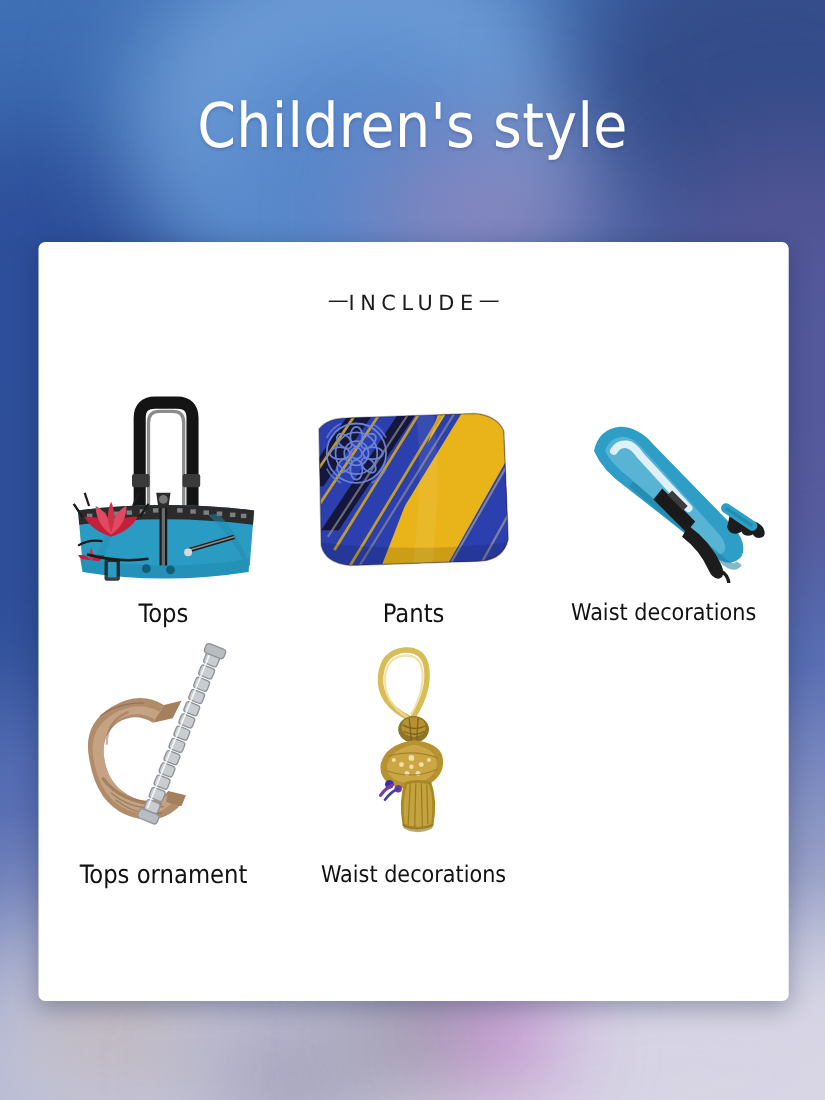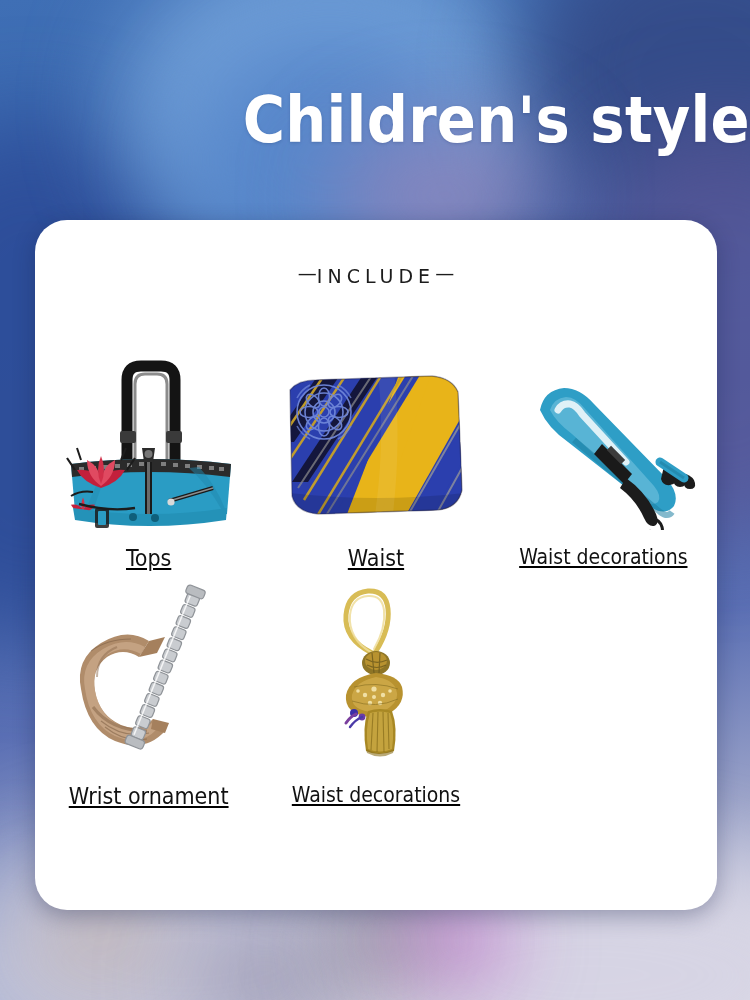--- a/index.html
+++ b/index.html
@@ -95,41 +95,41 @@
     left: -80px; top: 880px;
     width: 200px; height: 180px;
     background: rgba(120,150,205,0.6);
   }
 
   
   .title {
     position: absolute;
     left: 0; right: 0;
     top: 88px;
-    text-align: right;
+    text-align: center;
     color: #ffffff;
-    font-size: 64px;
+    font-size: 56px;
     line-height: 1;
-    font-weight: 700;
+    font-weight: 400;
     letter-spacing: 0.3px;
     font-family: "DejaVu Sans", sans-serif;
     font-stretch: condensed;
     text-shadow: 0 1px 3px rgba(30,50,100,0.25);
     white-space: nowrap;
   }
 
   
   .card {
     position: absolute;
     left: 35px;
     top: 220px;
     width: 682px;
     height: 690px;
     background: #ffffff;
-    border-radius: 32px;
+    border-radius: 6px;
     box-shadow: 0 6px 22px rgba(20,30,70,0.33);
     overflow: hidden;
   }
 
   .include {
     position: absolute;
     top: 42px;
     left: 0; right: 0;
     text-align: center;
     color: #1c1c1c;
@@ -146,21 +146,20 @@
 
   .grid {
     position: absolute;
     top: 108px;
     left: 0;
     width: 682px;
   }
   .row {
     display: flex;
     width: 682px;
-    text-decoration: underline;
   }
   .cell {
     width: 227.33px;
     position: relative;
   }
   .thumb {
     height: 215px;
     position: relative;
   }
   .caption {
@@ -340,21 +339,21 @@
                     <path d="M-14 27 A30 30 0 0 1 -27 14"></path>
                   </g>
                 </g>
 
                 <path d="M0 120 Q95 132 190 120 L190 150 L0 150 Z" fill="#000" opacity="0.12"></path>
                 <path d="M96 0 Q104 70 92 150 L110 150 Q120 70 112 0 Z" fill="#ffffff" opacity="0.07"></path>
               </g>
               <path d="M8 18 Q16 8 34 8 L150 4 Q170 6 176 20 L180 118 Q176 136 156 138 L36 142 Q14 140 10 124 Z" fill="none" stroke="#1a1a38" stroke-width="1.4" opacity="0.35"></path>
             </svg>
           </div>
-          <div class="caption">Waist</div>
+          <div class="caption">Pants</div>
         </div>
 
         <div class="cell">
           <div class="thumb">
             <svg class="sv" style="left:24px; top:42px;" width="195" height="160" viewBox="0 0 195 160">
 
               <path d="M26 40 Q30 20 50 18 Q66 18 80 34 L152 108 Q166 124 160 136 Q152 146 138 138 L54 72 Q34 58 26 40 Z" fill="#2e9ec6"></path>
 
               <path d="M36 40 Q40 28 52 27 Q62 27 72 40 L140 116 Q148 126 144 132 Q138 137 130 130 L58 64 Q42 52 36 40 Z" fill="#6fc0dd" opacity="0.65"></path>
 
@@ -423,21 +422,21 @@
                   <rect x="104" y="152" width="13" height="10" rx="2.5"></rect>
                 </g>
                 <rect x="101" y="0" width="19" height="9" rx="3" fill="#b9bcc0" stroke="#8f9398" stroke-width="1.2"></rect>
                 <rect x="101" y="162" width="19" height="9" rx="3" fill="#b9bcc0" stroke="#8f9398" stroke-width="1.2"></rect>
                 <g stroke="#ffffff" stroke-width="1.6" opacity="0.8">
                   <path d="M107 10 L107 160"></path>
                 </g>
               </g>
             </svg>
           </div>
-          <div class="caption">Wrist ornament</div>
+          <div class="caption">Tops ornament</div>
         </div>
 
 
         <div class="cell">
           <div class="thumb">
             <svg class="sv" style="left:48px; top:6px;" width="140" height="180" viewBox="0 0 140 180">
 
               <path d="M62 76 Q34 62 36 38 Q38 16 58 14 Q76 13 78 32 Q80 52 66 74" fill="none" stroke="#d8bc55" stroke-width="5" stroke-linecap="round"></path>
               <path d="M62 76 Q38 62 40 38 Q42 20 58 19 Q72 18 74 33 Q76 51 64 72" fill="none" stroke="#efdd9a" stroke-width="2" stroke-linecap="round" opacity="0.85"></path>
 

